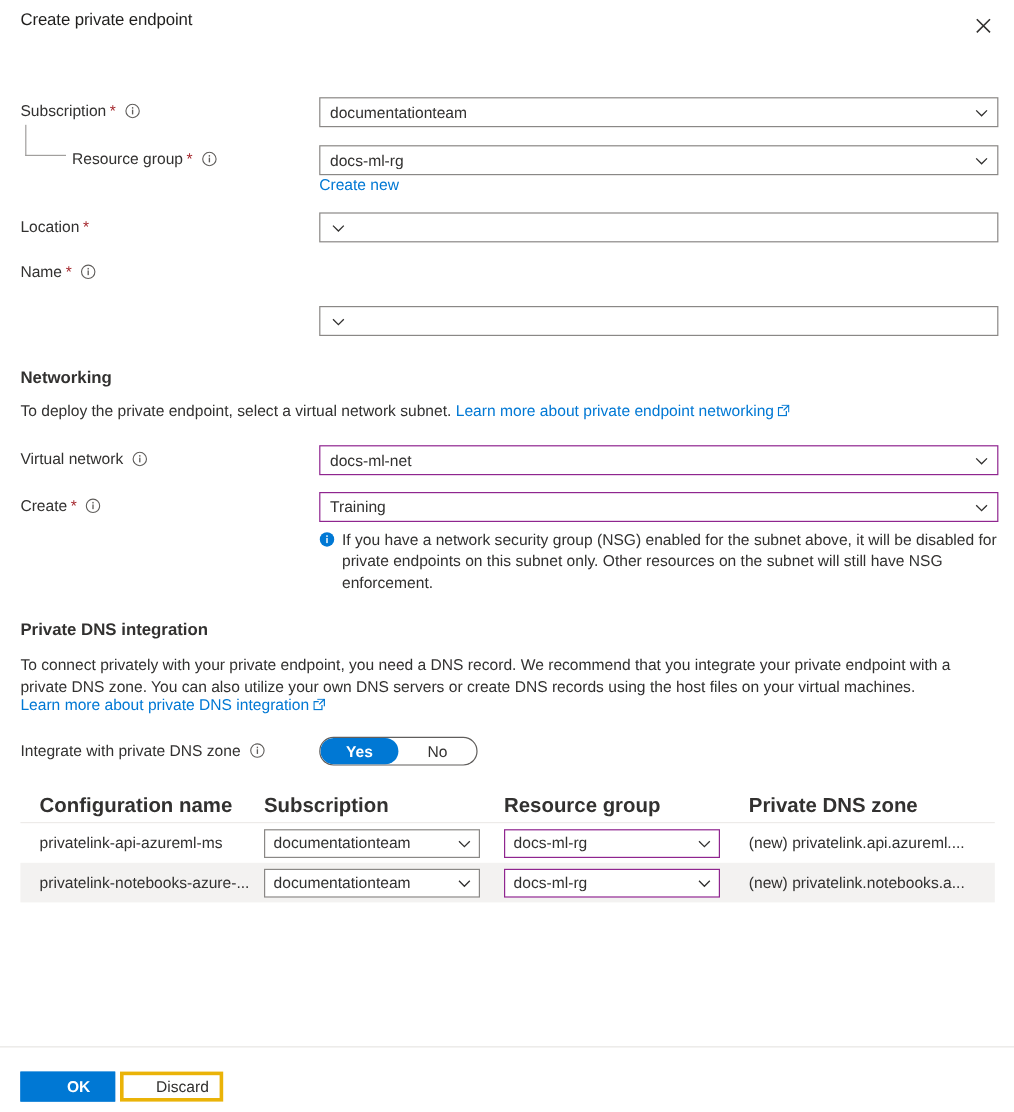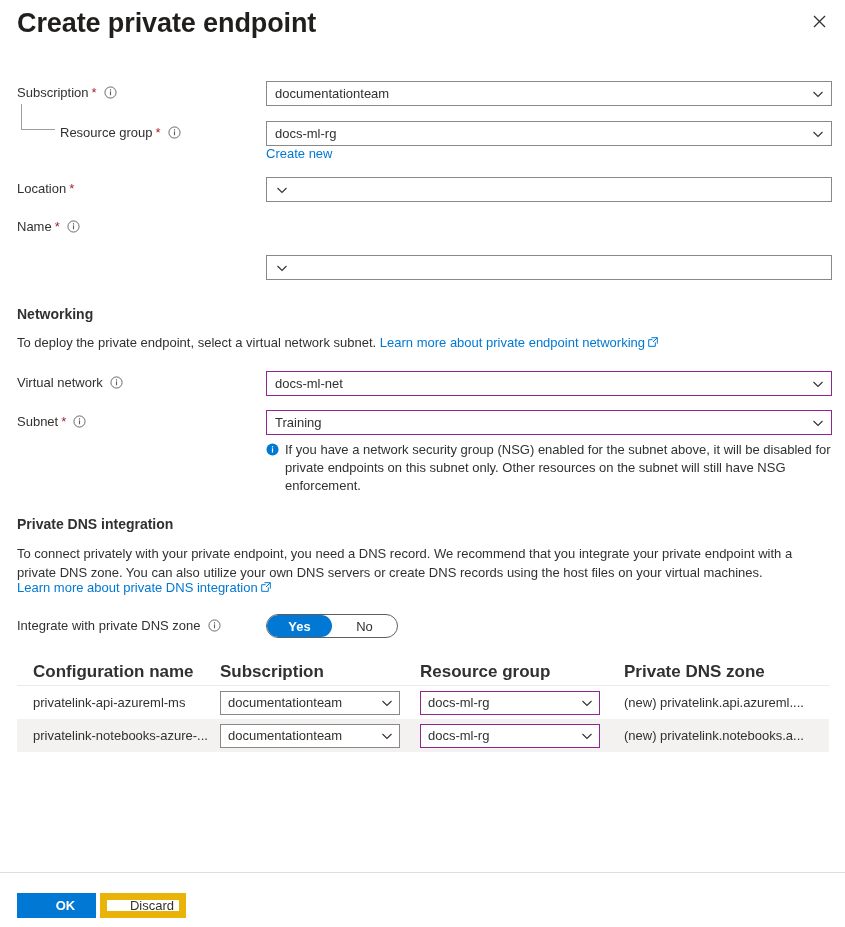--- a/index.html
+++ b/index.html
@@ -18,22 +18,22 @@
   
   .header {
     position: absolute;
     top: 0; left: 0; right: 0;
     height: 52px;
   }
   .page-title {
     position: absolute;
     left: 17px;
     top: 8px;
-    font-size: 27px;
-    font-weight: 700;
+    font-size: 14px;
+    font-weight: 400;
     color: #201f1e;
     letter-spacing: -0.1px;
   }
   .close-btn {
     position: absolute;
     right: 14px;
     top: 9px;
     width: 24px;
     height: 24px;
     display: flex;
@@ -294,21 +294,21 @@
     background: #0078d4;
     color: #ffffff;
     border: 1px solid #0078d4;
     font-weight: 600;
   }
   .btn-secondary {
     left: 100px;
     width: 86px;
     background: #ffffff;
     color: #323130;
-    border: 7px solid #eab308;
+    border: 3px solid #eab308;
   }
 </style>
 </head>
 <body>
 
 <div class="header">
   <div class="page-title">Create private endpoint</div>
   <div class="close-btn">
     <svg width="13" height="13" viewBox="0 0 13 13" aria-hidden="true">
       <path d="M1 1 L12 12 M12 1 L1 12" stroke="#323130" stroke-width="1.3" fill="none"></path>
@@ -420,21 +420,21 @@
   <div class="ctl accent">
     <span class="val">docs-ml-net</span>
     <svg class="chev" viewBox="0 0 14 14">
         <path d="M2.5 5 L7 9.5 L11.5 5" fill="none" stroke="#323130" stroke-width="1.1"></path>
       </svg>
   </div>
 </div>
 
 <div class="row" style="top:410px;">
   <div class="lbl">
-    <span>Subnet</span>
+    <span>Create</span>
       <span class="req">*</span>
     <span class="info-icon">
       <svg width="13" height="13" viewBox="0 0 14 14">
           <circle cx="7" cy="7" r="6" fill="none" stroke="#605e5c" stroke-width="1"></circle>
           <rect x="6.4" y="5.8" width="1.2" height="4.2" fill="#605e5c"></rect>
           <rect x="6.4" y="3.5" width="1.2" height="1.4" fill="#605e5c"></rect>
         </svg>
     </span>
   </div>
   <div class="ctl accent">

